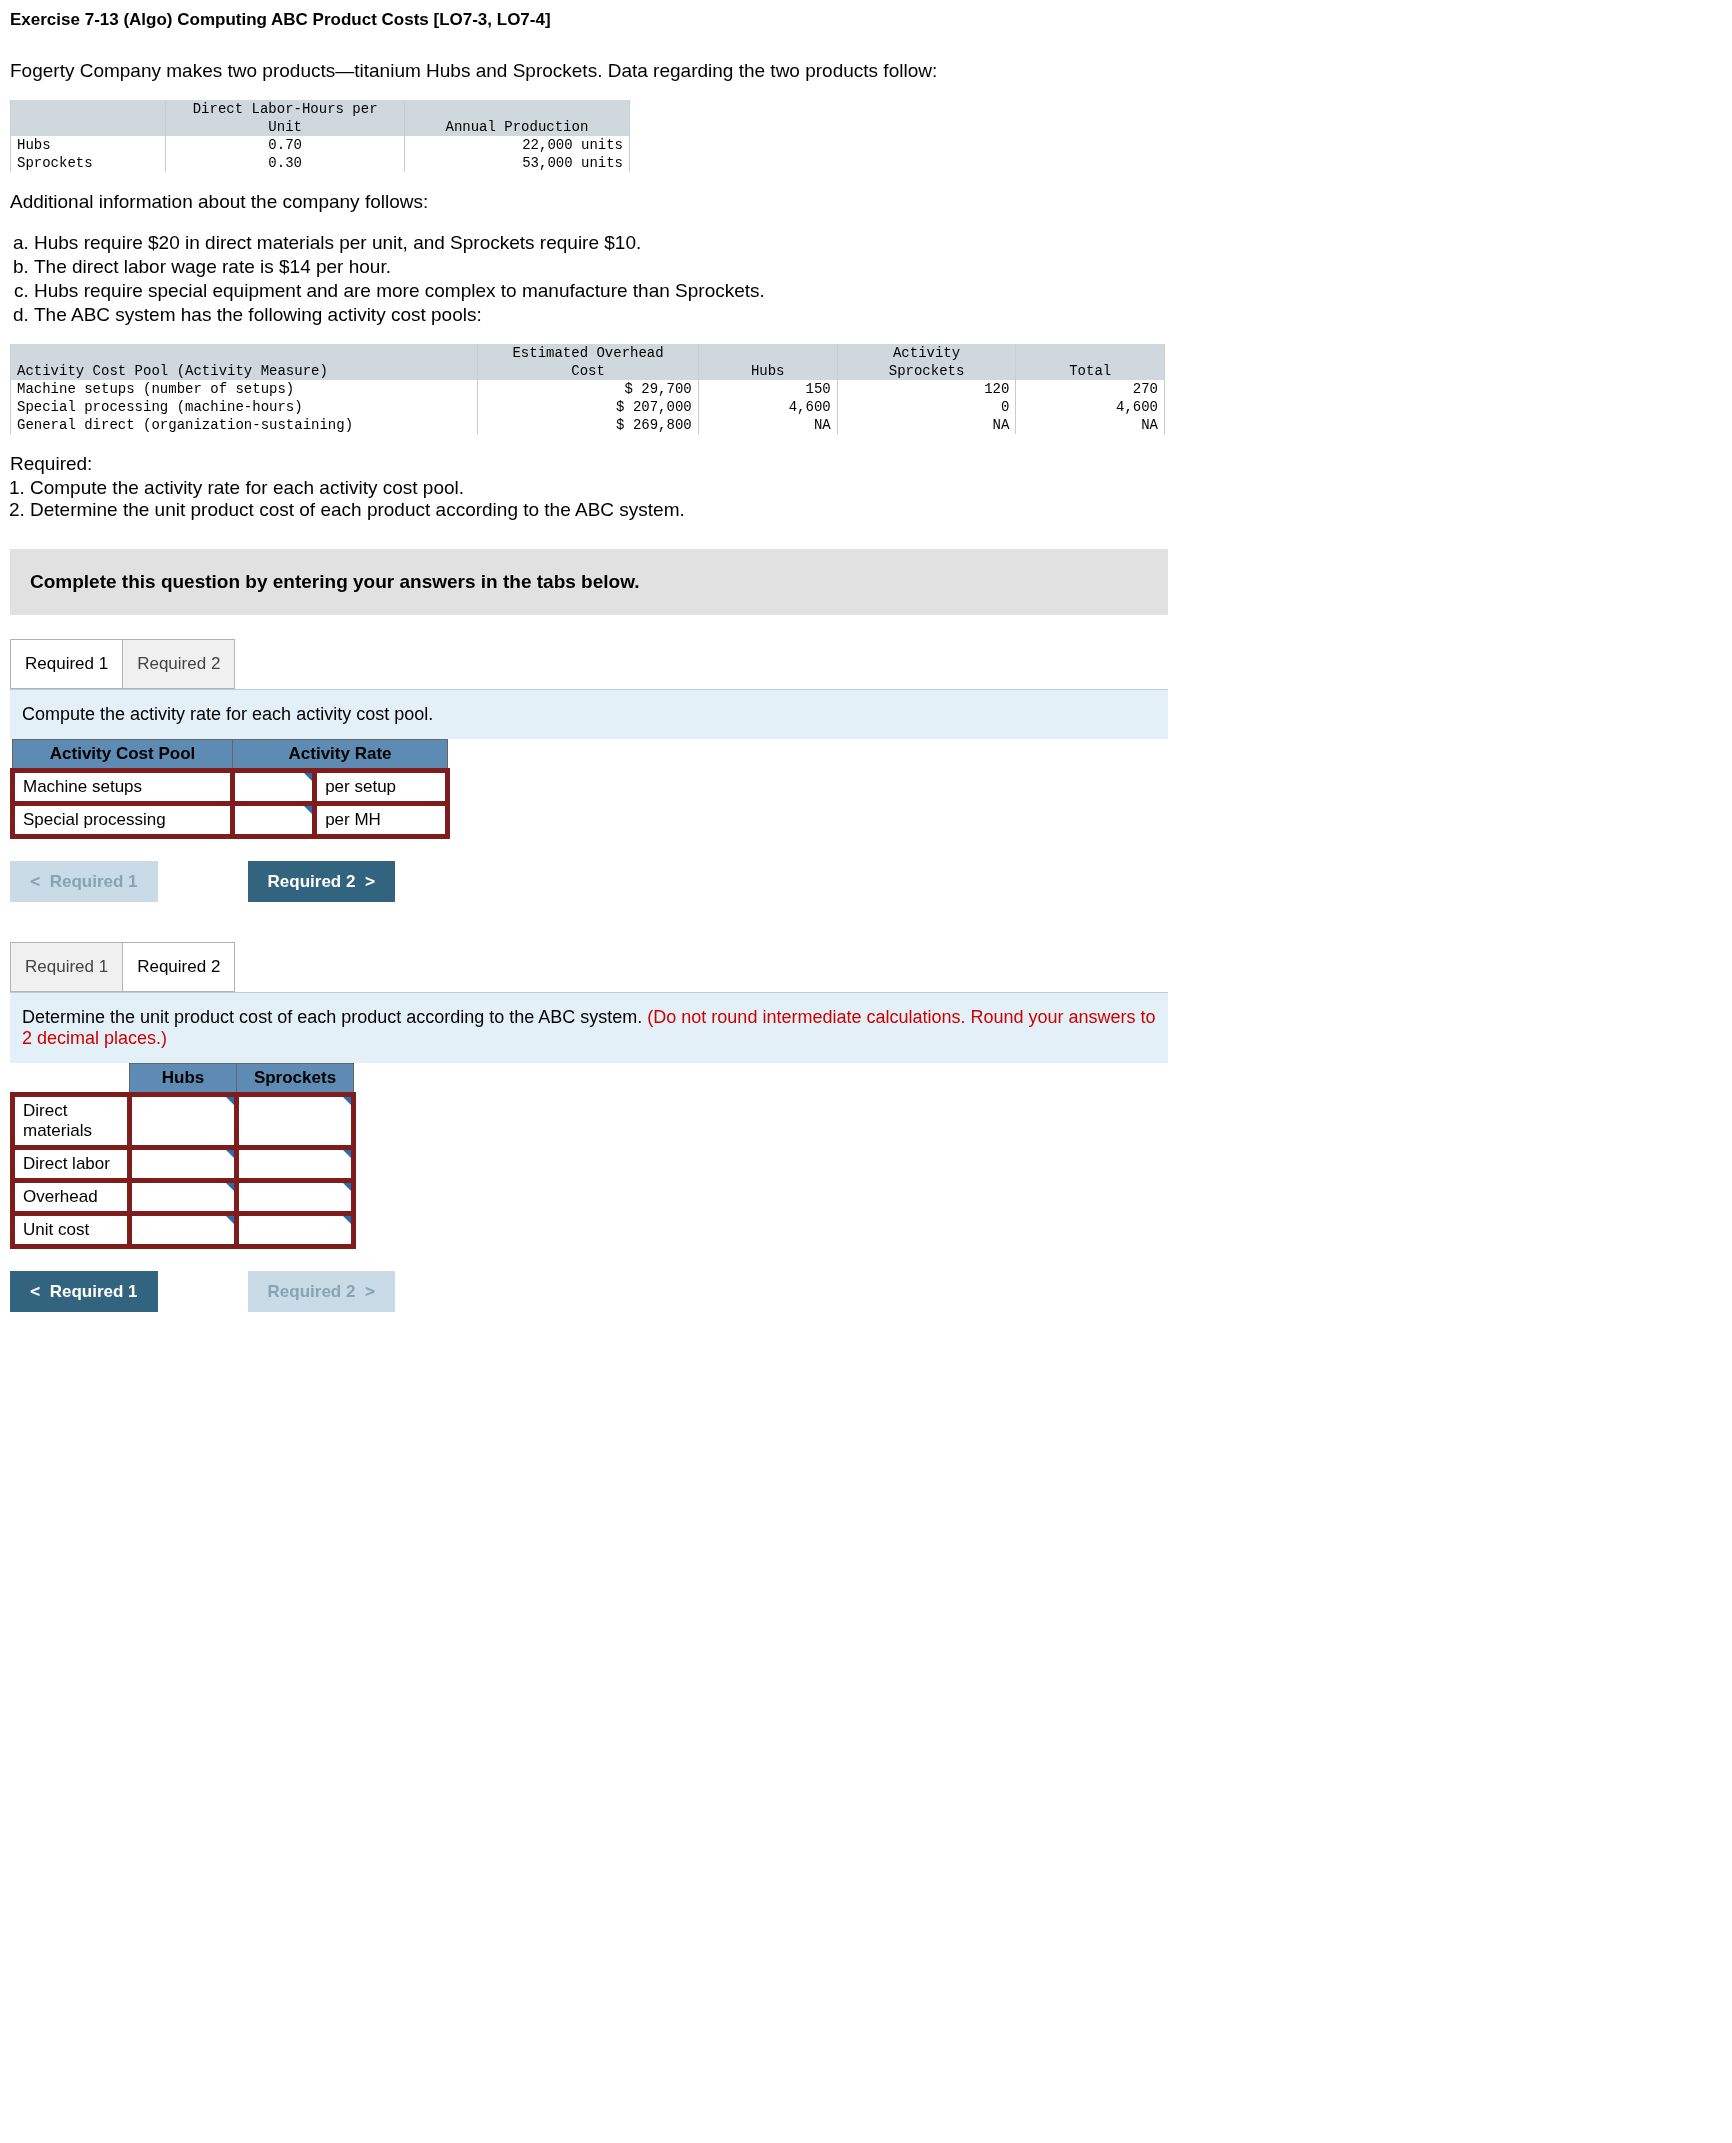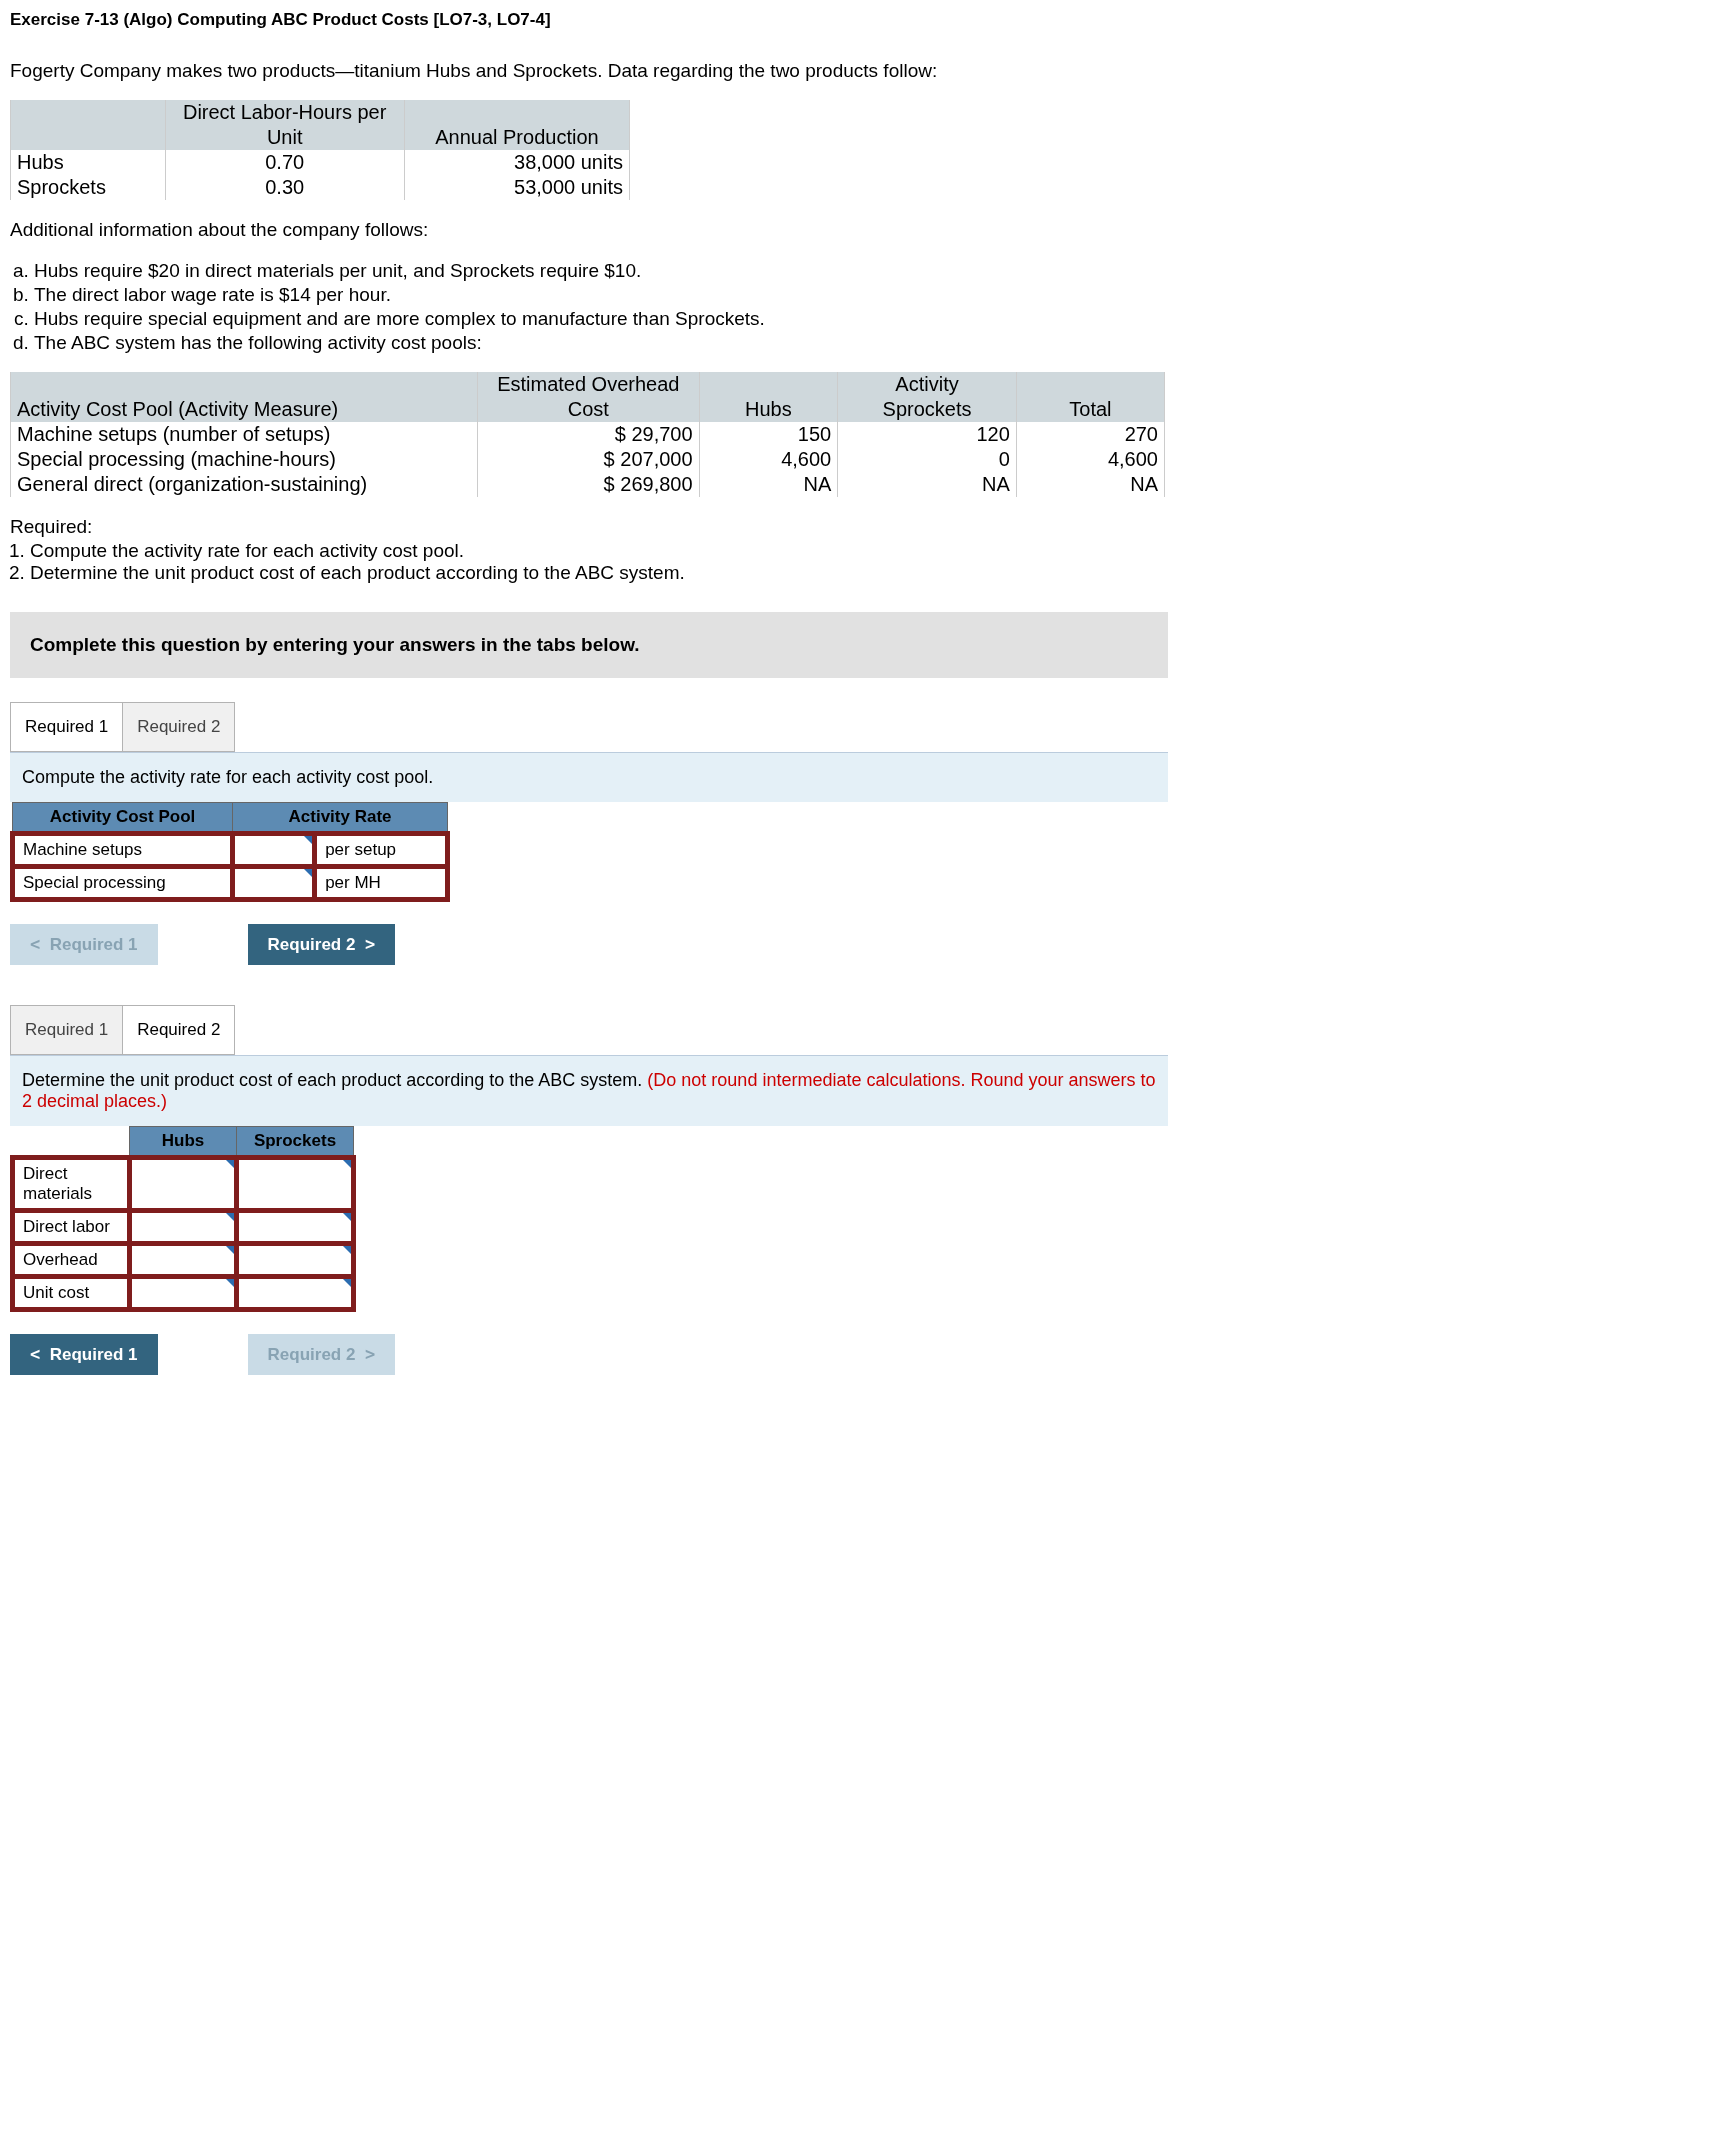--- a/index.html
+++ b/index.html
@@ -13,22 +13,22 @@
   }
   h1 {
     font-size: 17px;
     font-weight: bold;
     margin: 0 0 30px 0;
   }
   p.intro { margin: 0 0 18px 0; }
 
   
   table.mono {
-    font-family: Liberation Sans, sans-serif;
-    font-size: 20px;
+    font-family: Liberation Mono, monospace;
+    font-size: 14px;
     border-collapse: collapse;
     border-left: 1px solid #666;
     border-right: 1px solid #666;
     margin-bottom: 18px;
   }
   table.mono td, table.mono th {
     padding: 1px 6px;
     border-left: 1px solid #ccc;
     border-right: 1px solid #ccc;
     white-space: pre;
@@ -154,21 +154,21 @@
     <tr>
       <td></td>
       <td class="c">Unit</td>
       <td class="c">Annual Production</td>
     </tr>
   </thead>
   <tbody>
     <tr>
       <td>Hubs</td>
       <td class="c">0.70</td>
-      <td class="r">38,000 units</td>
+      <td class="r">22,000 units</td>
     </tr>
     <tr>
       <td>Sprockets</td>
       <td class="c">0.30</td>
       <td class="r">53,000 units</td>
     </tr>
   </tbody>
 </table>
 
 <p>Additional information about the company follows:</p>

